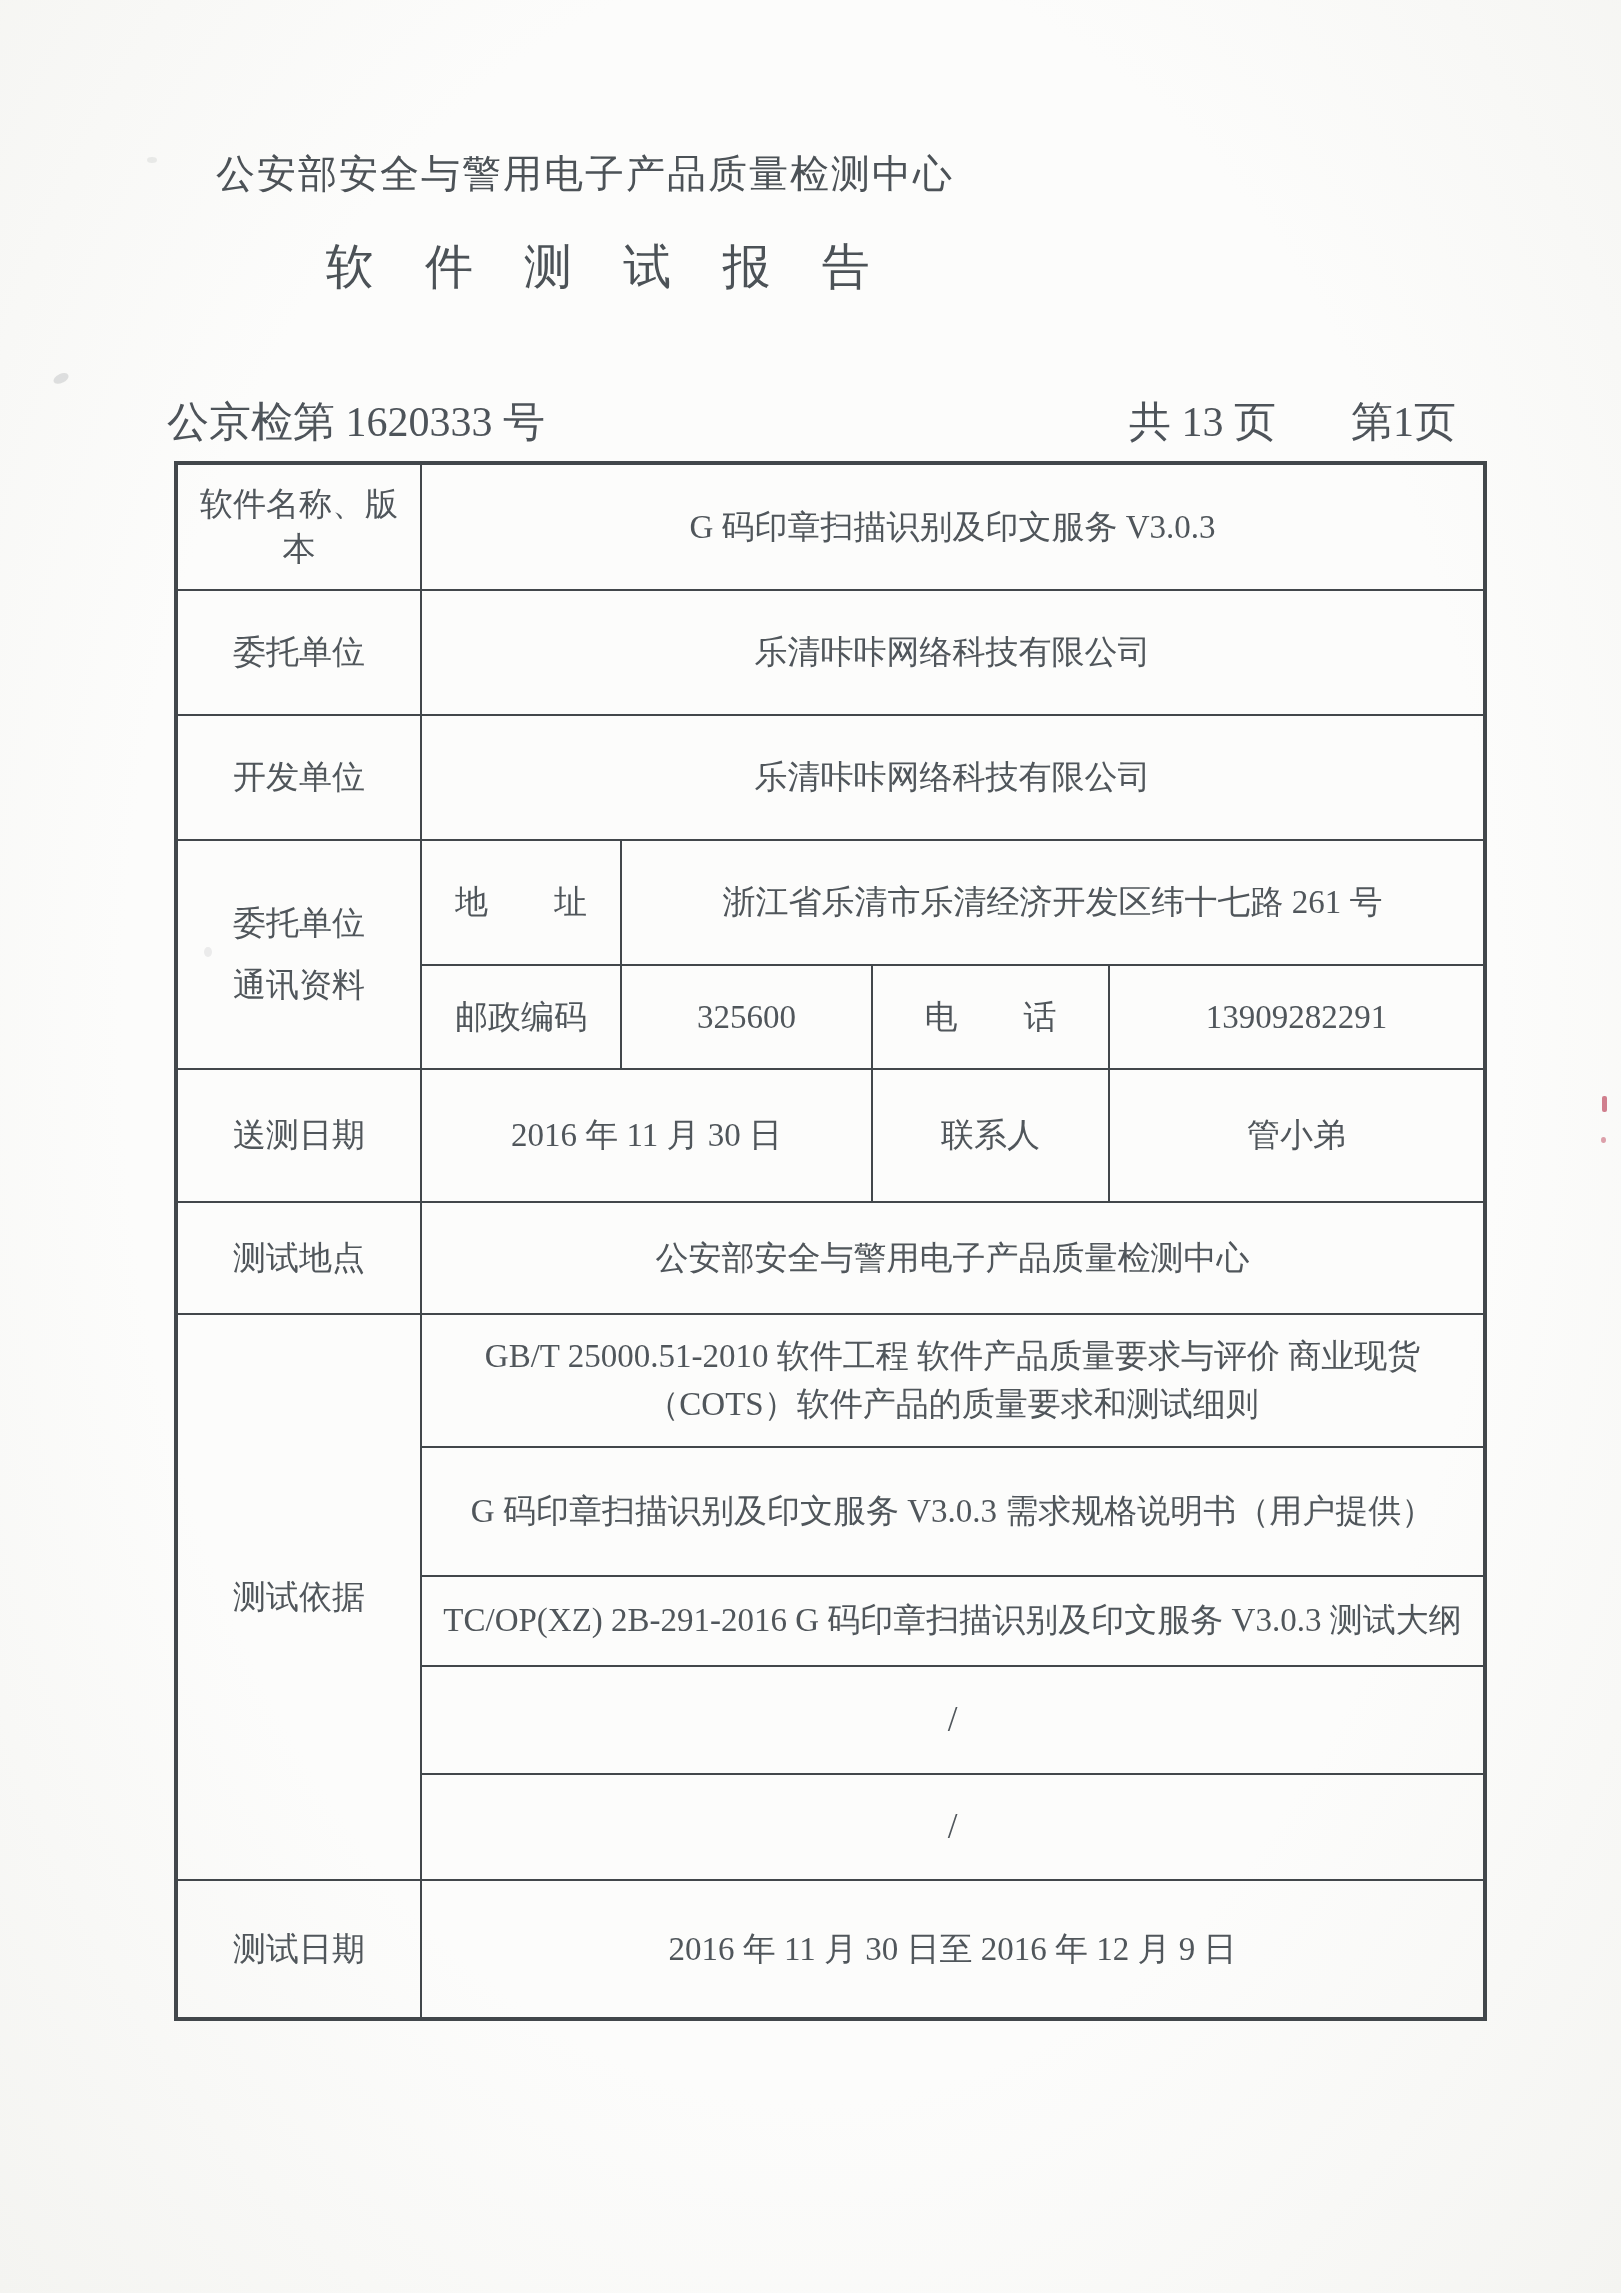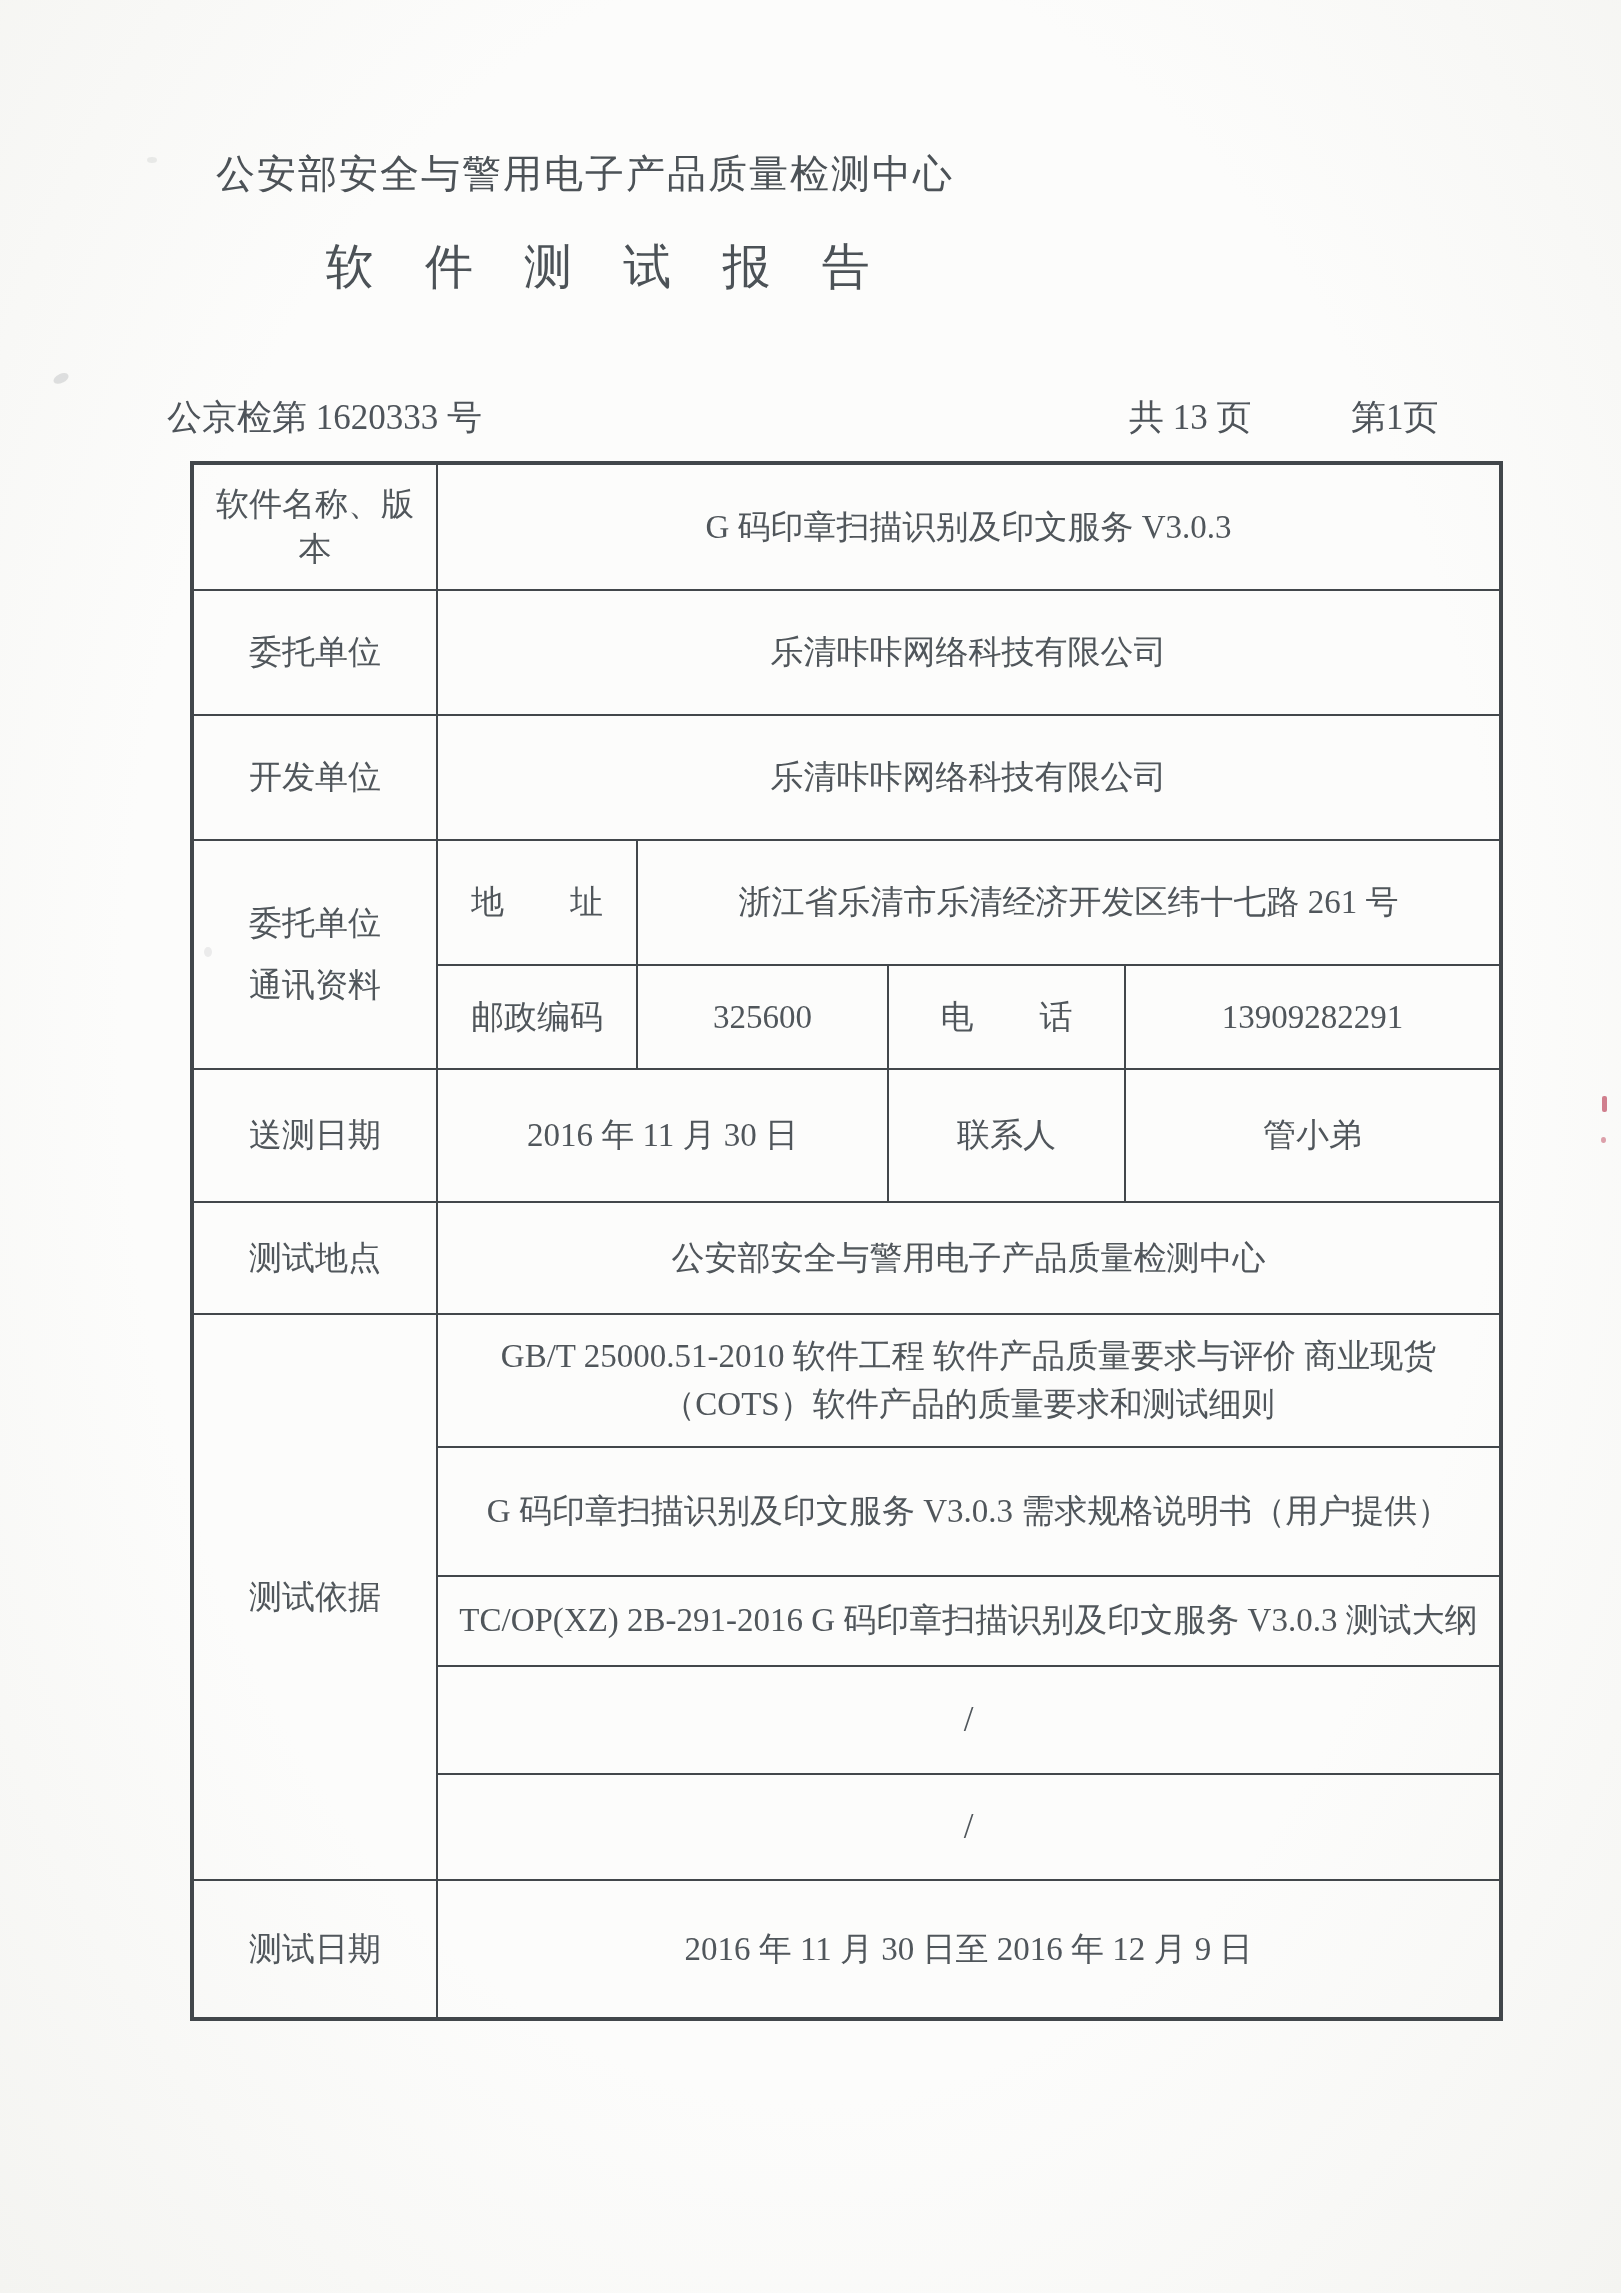--- a/index.html
+++ b/index.html
@@ -28,28 +28,28 @@
     color:#4c5257;
     white-space:nowrap;
   }
   .report-title{
     position:absolute;top:235px;left:0;width:1215px;
     text-align:center;
     font-size:48px;letter-spacing:19.6px;
     color:#4c5257;
     white-space:nowrap;
   }
-  .doc-meta{position:absolute;top:394px;left:0;width:1621px;height:49px;font-size:35px;color:#4e545a;}
+  .doc-meta{position:absolute;top:394px;left:0;width:1621px;height:49px;font-size:42px;color:#4e545a;}
   .doc-number{position:absolute;left:167px;top:0;}
   .total-pages{position:absolute;left:1129px;top:0;}
   .page-number{position:absolute;left:1351px;top:0;}
 
   
   table.report{
-    position:absolute;left:190px;top:461px;
+    position:absolute;left:174px;top:461px;
     width:1309px;
     border-collapse:collapse;
     table-layout:fixed;
     border:4.9px solid var(--border);
     font-size:33px;
     color:var(--ink);
   }
   table.report td{
     border:2.9px solid var(--border);
     vertical-align:middle;

